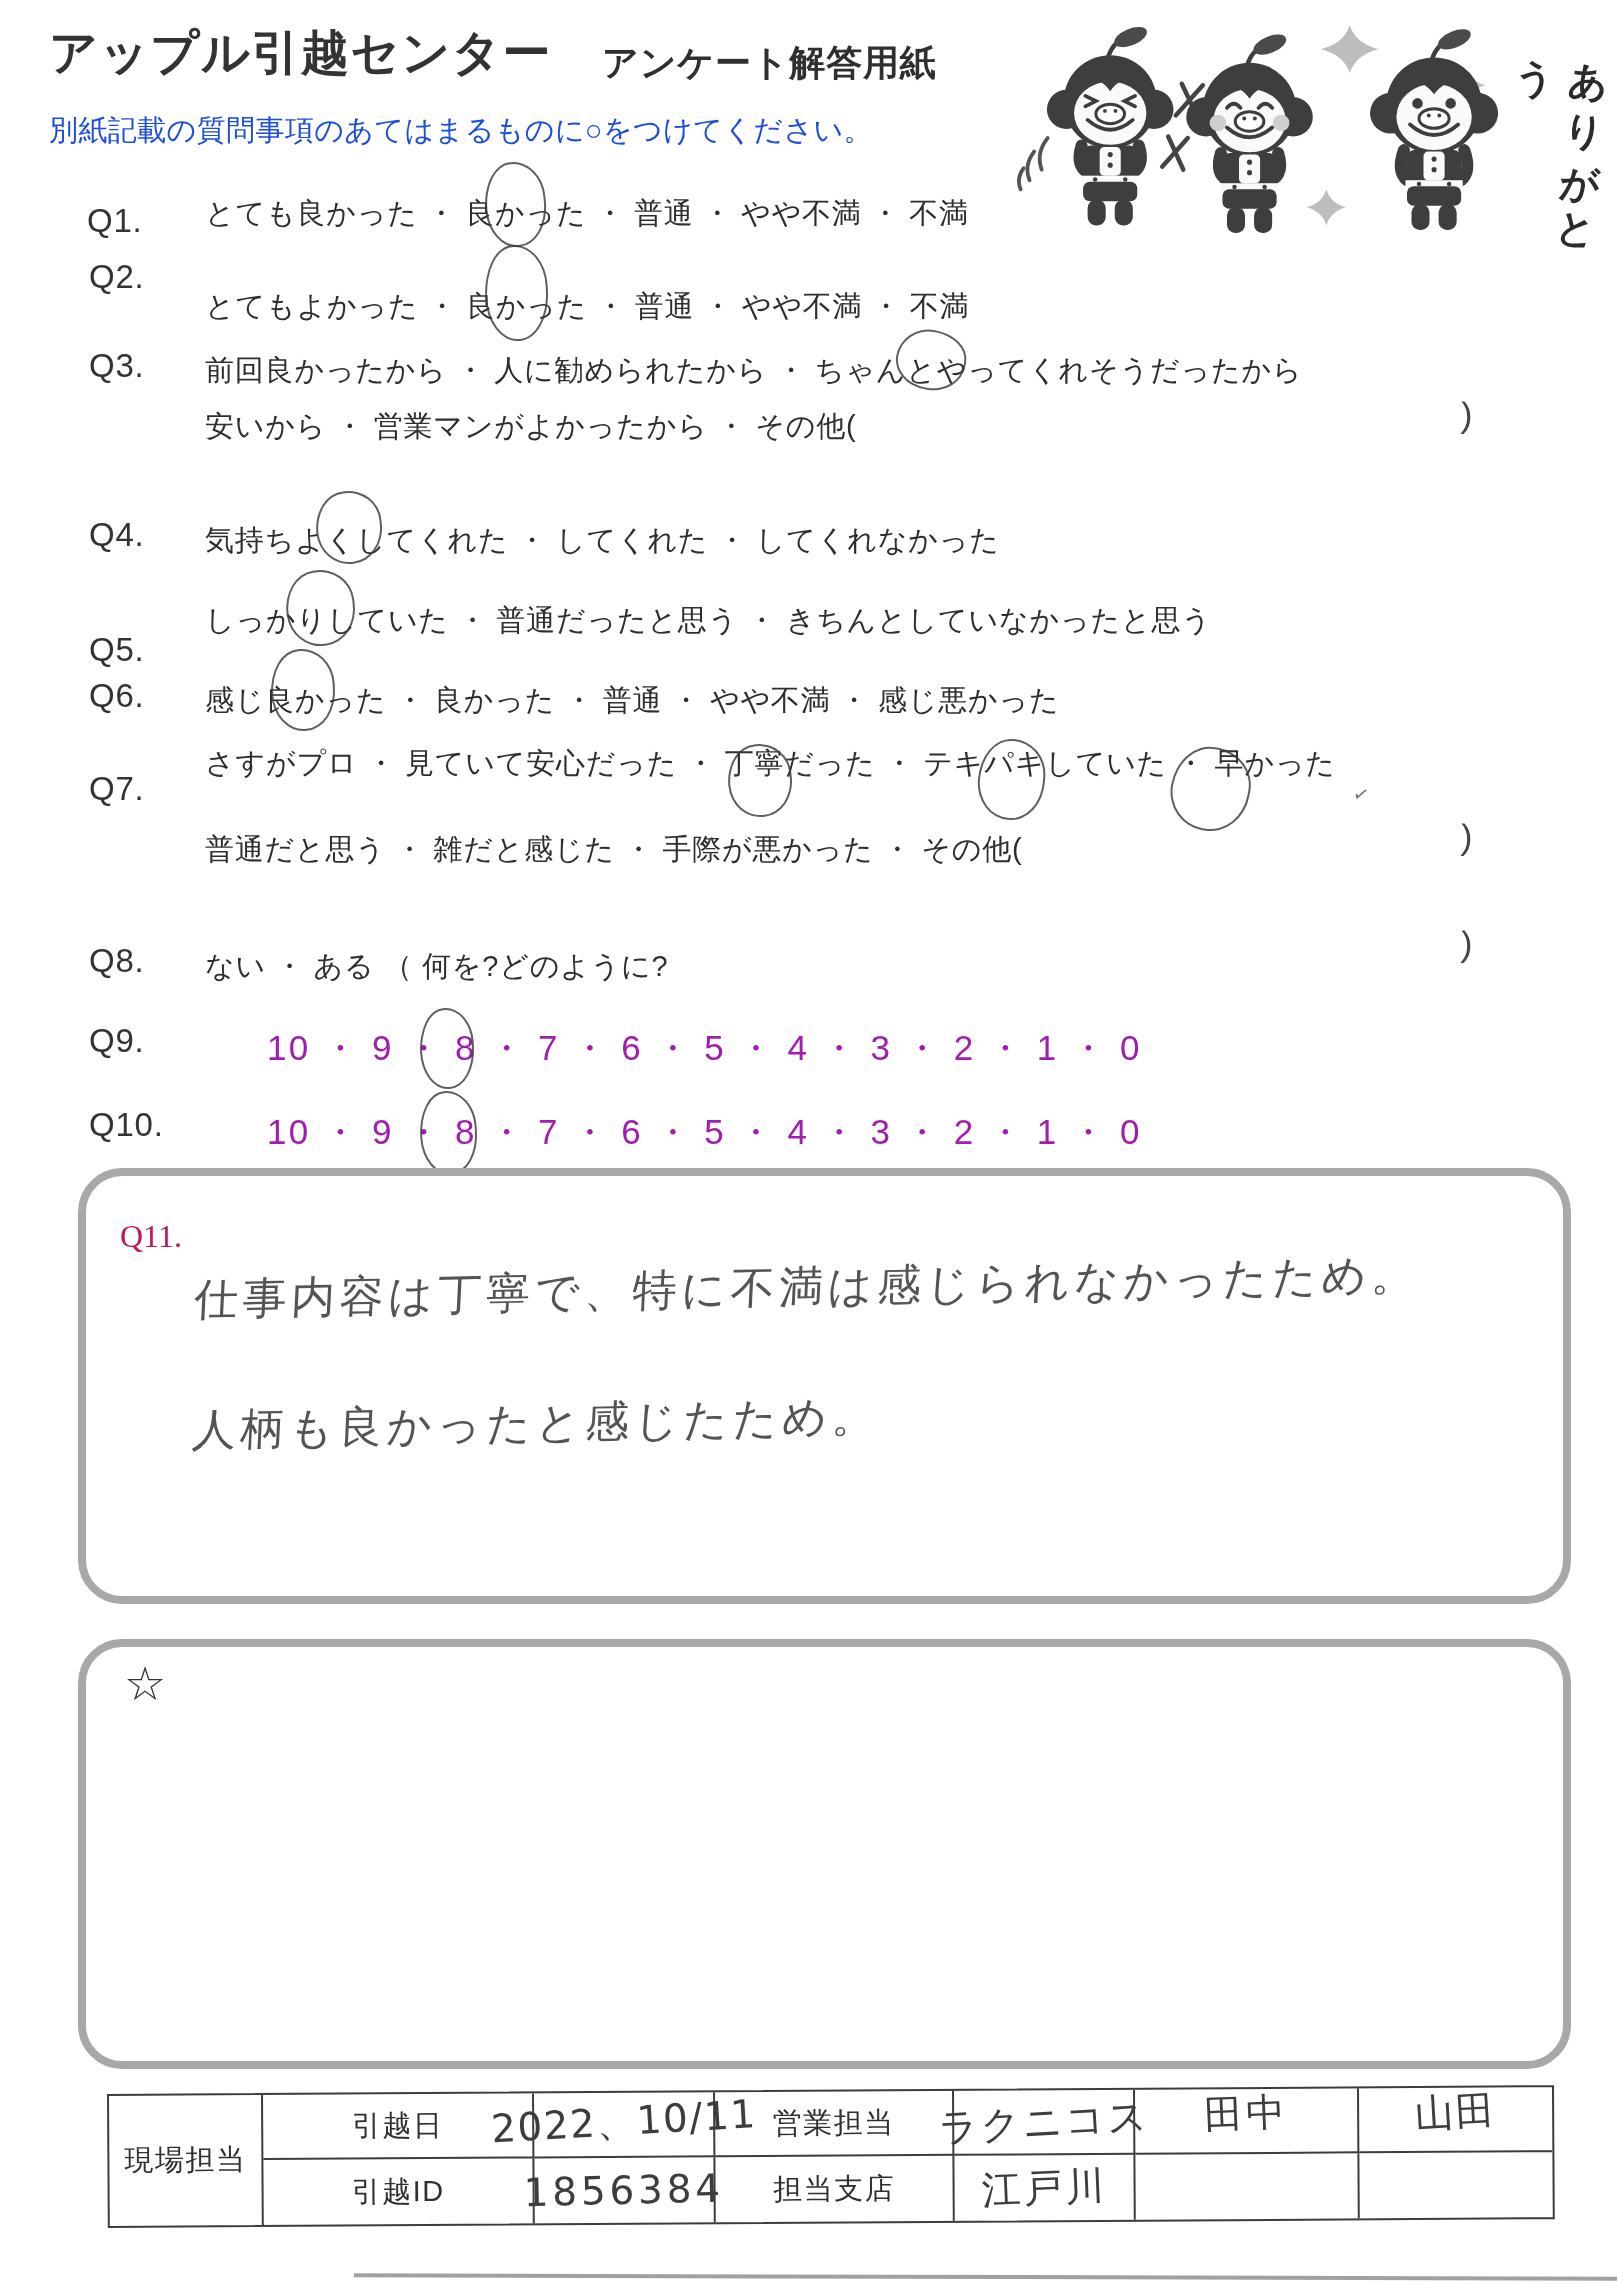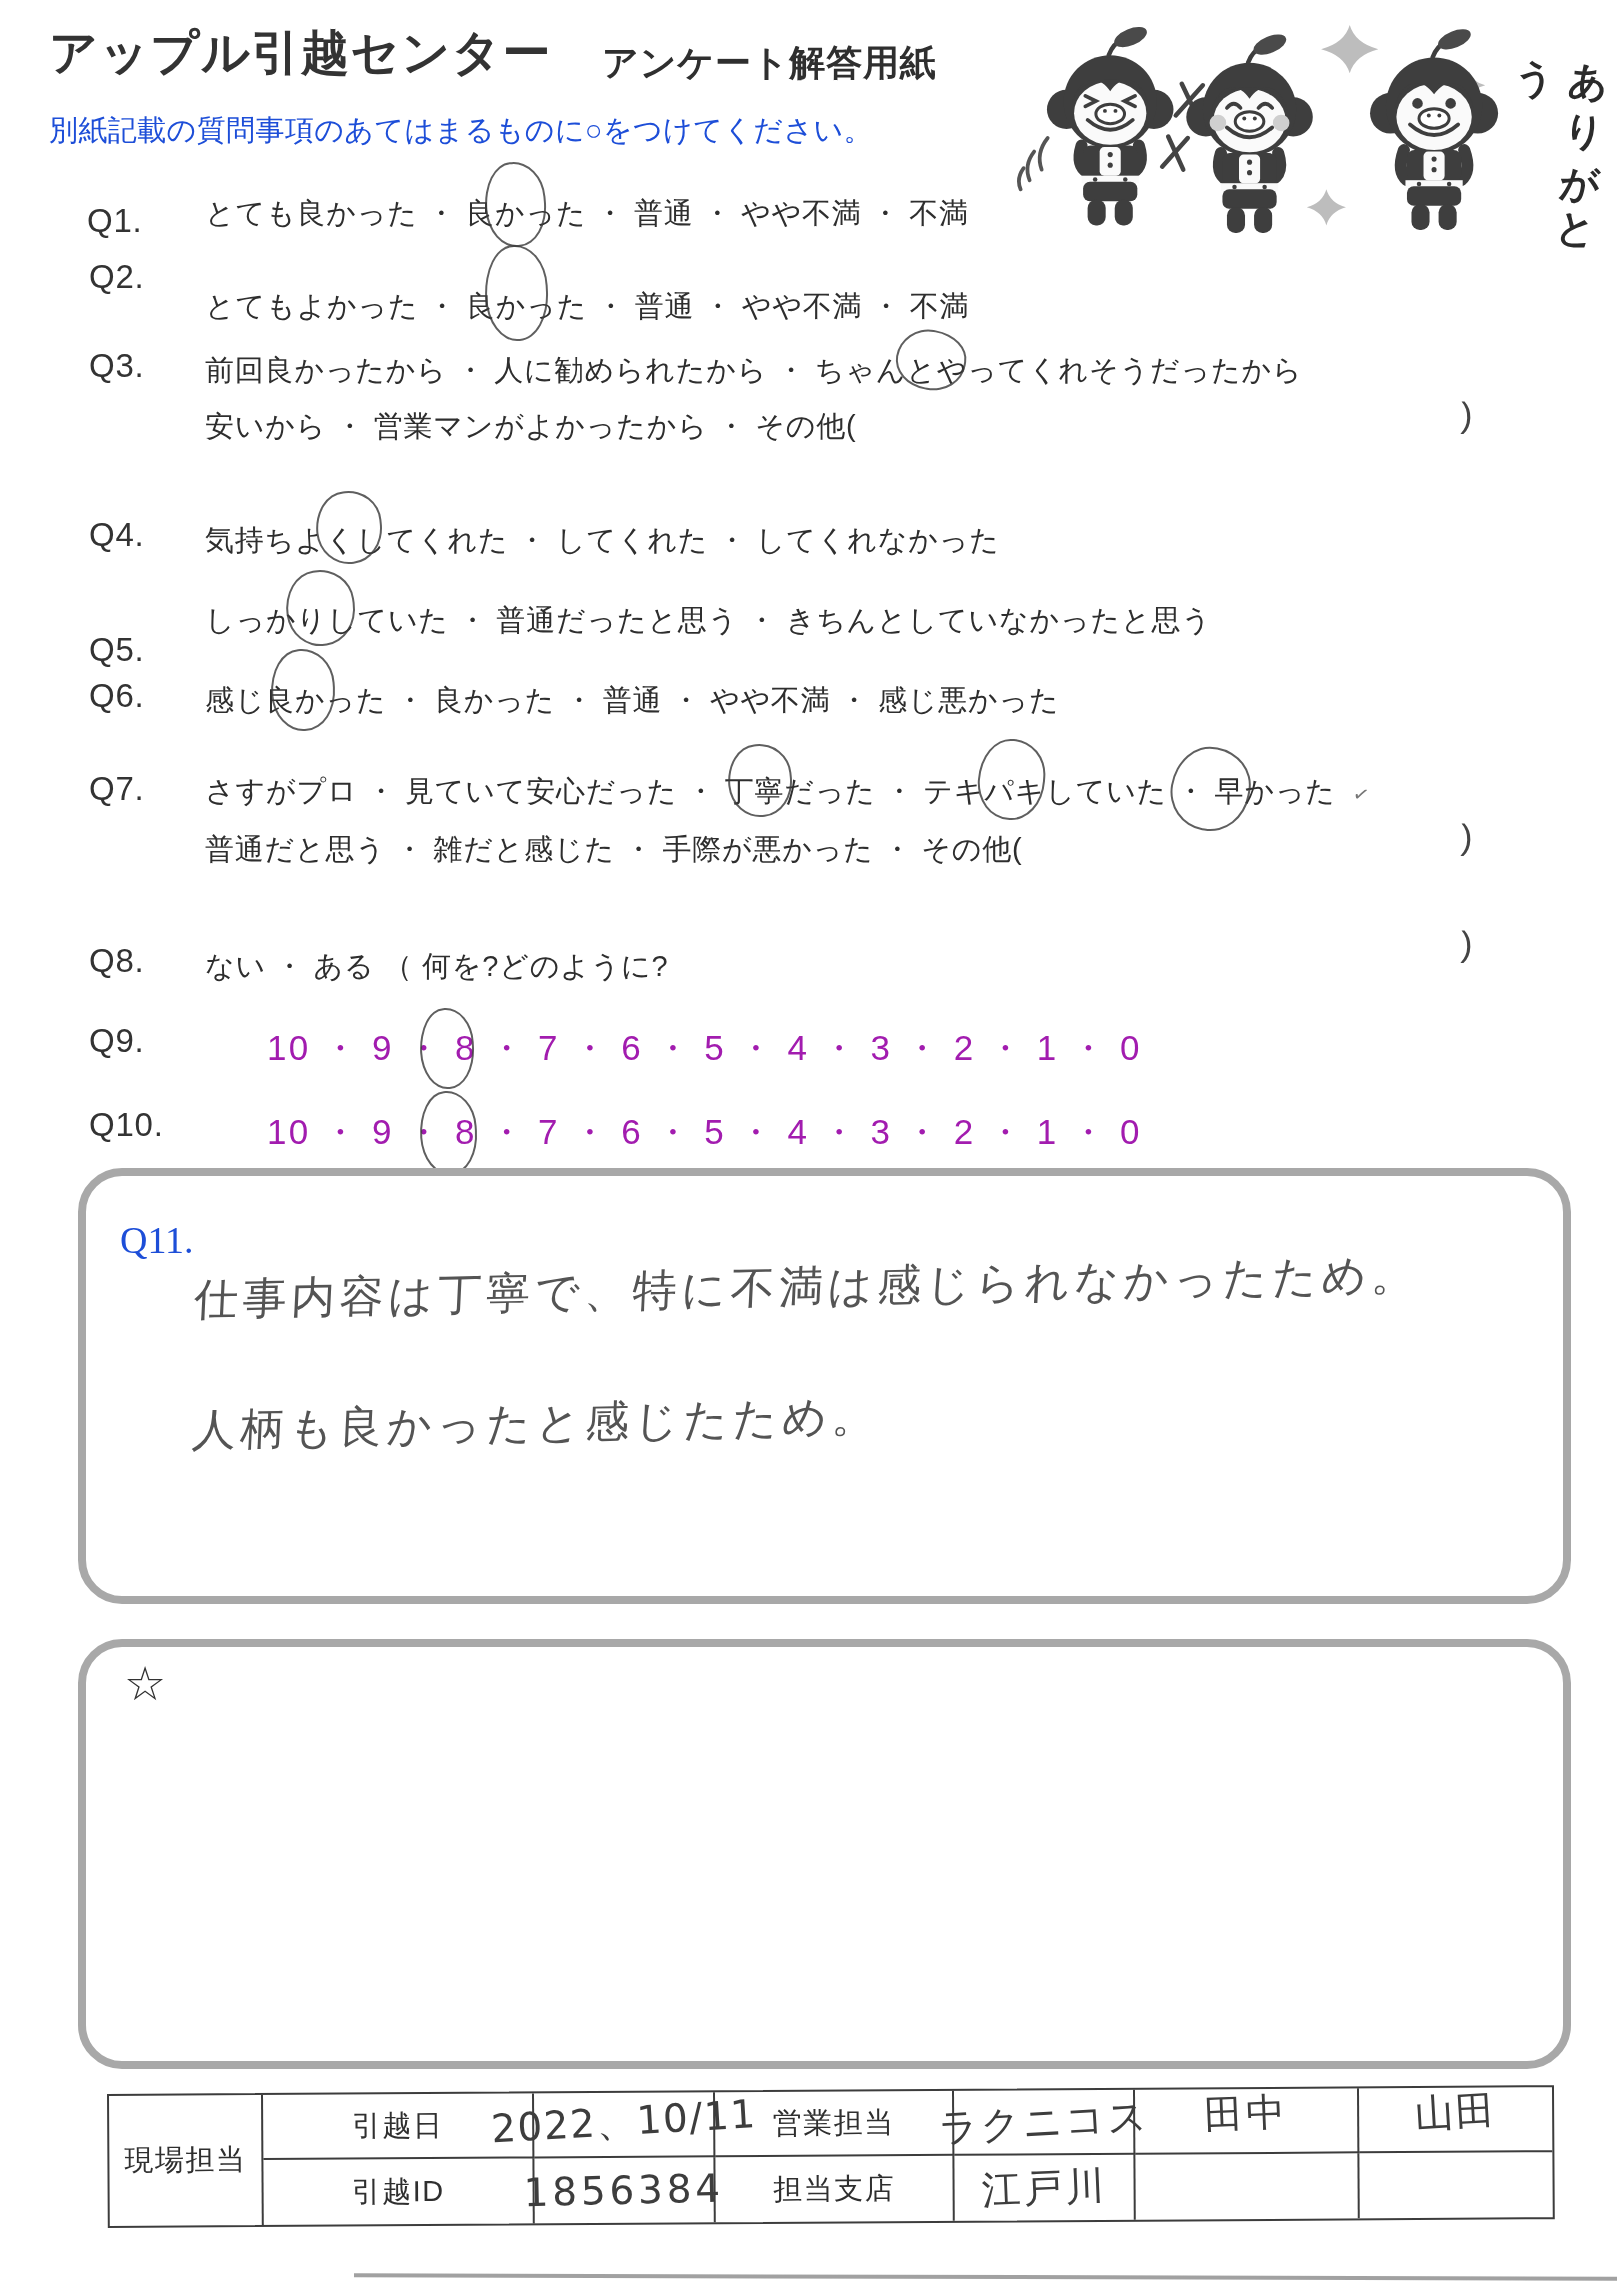--- a/index.html
+++ b/index.html
@@ -50,21 +50,21 @@
   }
   
   .comment-box{
     position:absolute;
     border:8.3px solid #a8a8a8;
     border-radius:44px;
     background:#fff;
   }
   .q11-label{
     font-family:"Liberation Serif","DejaVu Serif",serif;
-    font-size:38px;color:#1d4ed8;
+    font-size:32px;color:#be185d;
   }
   .hand-line1,.hand-line2{
     font-size:44px;letter-spacing:4.5px;
     transform:rotate(-1.2deg) skewX(-4deg);
     opacity:0.88;
   }
   .star{font-size:47px;color:#333;}
   
   .footer-table{
     position:absolute;left:107px;top:2094px;
@@ -241,21 +241,21 @@
       <span class="q-label" style="left: 89px; top: 347px;">Q3.</span>
       <span class="q-line" style="left: 205px; top: 351px;">前回良かったから ・ 人に勧められたから ・ ちゃんとやってくれそうだったから</span>
       <span class="q-line" style="left: 205px; top: 407px;">安いから ・ 営業マンがよかったから ・ その他(</span>
       <span class="q-label" style="left: 89px; top: 516px;">Q4.</span>
       <span class="q-line" style="left: 205px; top: 521px;">気持ちよくしてくれた ・ してくれた ・ してくれなかった</span>
       <span class="q-label" style="left: 89px; top: 631px;">Q5.</span>
       <span class="q-line" style="left: 205px; top: 601px;">しっかりしていた ・ 普通だったと思う ・ きちんとしていなかったと思う</span>
       <span class="q-label" style="left: 89px; top: 677px;">Q6.</span>
       <span class="q-line" style="left: 205px; top: 681px;">感じ良かった ・ 良かった ・ 普通 ・ やや不満 ・ 感じ悪かった</span>
       <span class="q-label" style="left: 89px; top: 770px;">Q7.</span>
-      <span class="q-line" style="left: 205px; top: 772px;">さすがプロ ・ 見ていて安心だった ・ 丁寧だった ・ テキパキしていた ・ 早かった</span>
+      <span class="q-line" style="left: 205px; top: 744px;">さすがプロ ・ 見ていて安心だった ・ 丁寧だった ・ テキパキしていた ・ 早かった</span>
       <span class="q-line" style="left: 205px; top: 830px;">普通だと思う ・ 雑だと感じた ・ 手際が悪かった ・ その他(</span>
       <span class="q-label" style="left: 89px; top: 942px;">Q8.</span>
       <span class="q-line" style="left: 205px; top: 947px;">ない ・ ある （ 何を?どのように?</span>
       <span class="q-label" style="left: 89px; top: 1022px;">Q9.</span>
       <span class="q-line numbers" style="left: 267px; top: 1025px;">10 ・ 9 ・ 8 ・ 7 ・ 6 ・ 5 ・ 4 ・ 3 ・ 2 ・ 1 ・ 0</span>
       <span class="q-label" style="left: 89px; top: 1106px;">Q10.</span>
       <span class="q-line numbers" style="left: 267px; top: 1109px;">10 ・ 9 ・ 8 ・ 7 ・ 6 ・ 5 ・ 4 ・ 3 ・ 2 ・ 1 ・ 0</span>
       <div class="hand-circle" style="left: 485px; top: 162px; width: 57px; height: 81px; transform: rotate(-5deg);"></div>
       <div class="hand-circle" style="left: 485px; top: 245px; width: 59px; height: 92px; transform: rotate(-3deg);"></div>
       <div class="hand-circle" style="left: 896px; top: 330px; width: 66px; height: 56px; transform: rotate(10deg);"></div>

